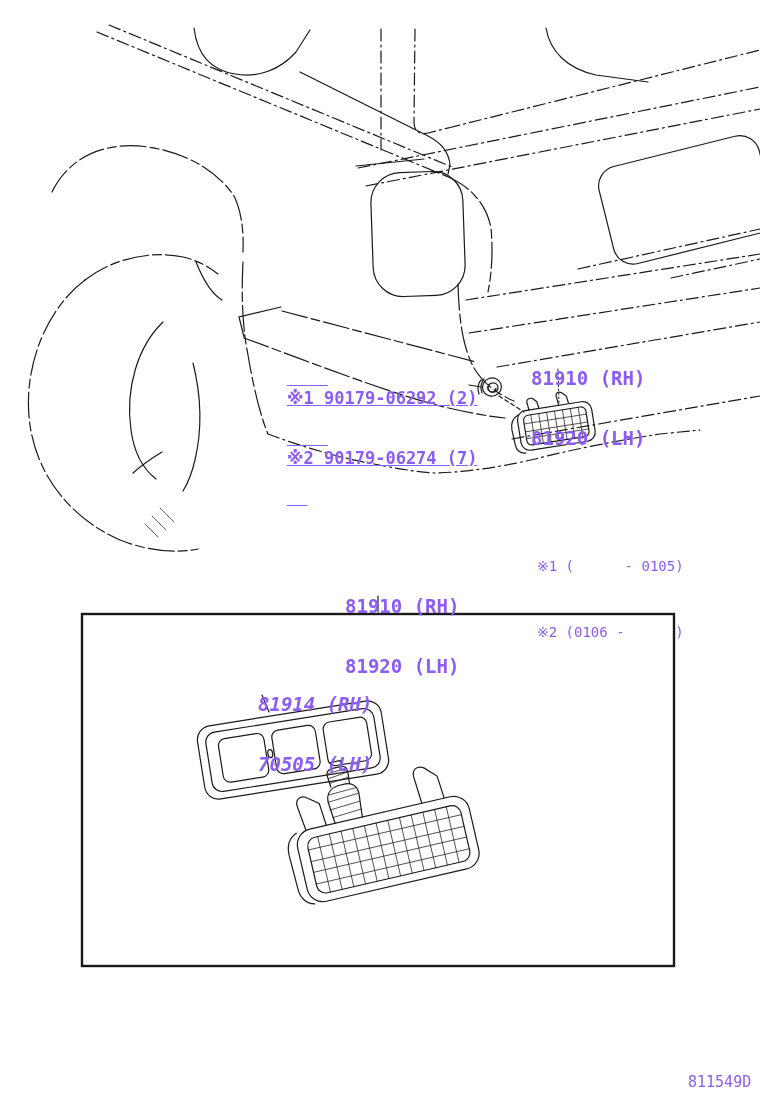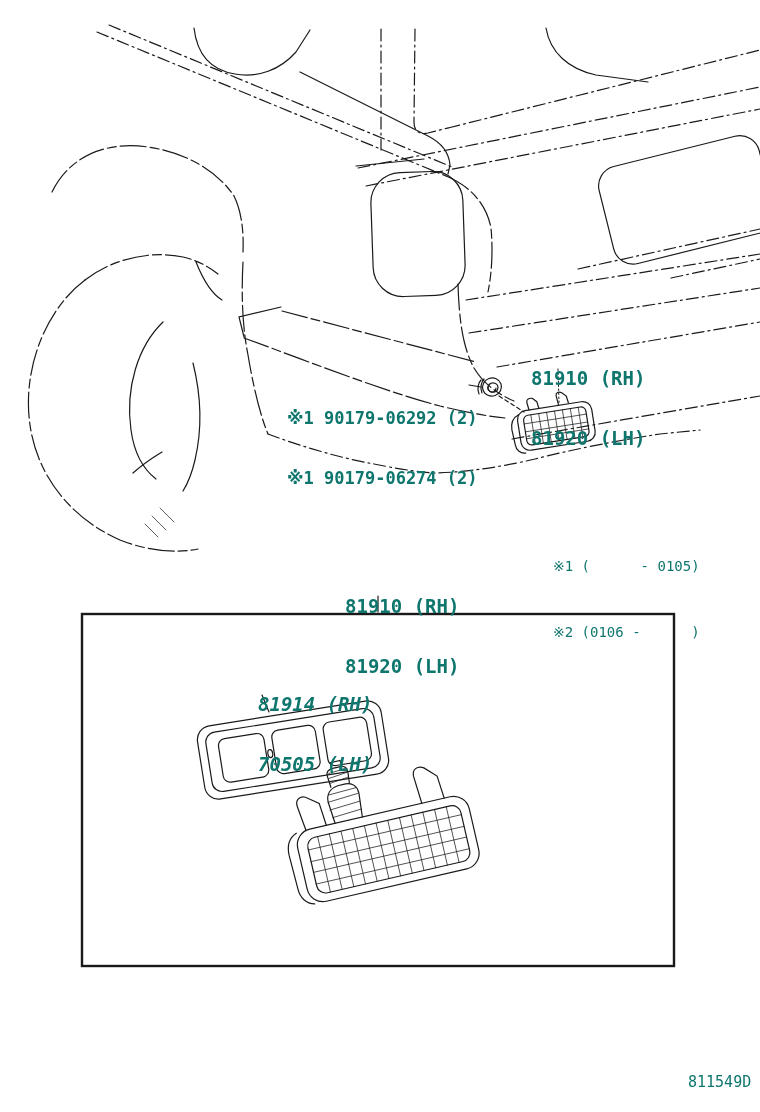--- a/index.html
+++ b/index.html
@@ -5,24 +5,24 @@
   html,body{margin:0;padding:0;background:#fff;}
   #canvas{
     position:relative;width:760px;height:1112px;background:#ffffff;
     font-family:"DejaVu Sans Mono","DejaVu Sans",monospace;color:#1a1a1a;overflow:hidden;
   }
   svg{position:absolute;left:0;top:0;}
   .lineart{stroke:#1a1a1a;fill:none;stroke-width:1.2;stroke-linecap:round;}
   .dd{stroke-dasharray:12 4 2 4;}
   .br{stroke-dasharray:26 4 9 4;}
   .fine{stroke-width:.7;}
-  .lbl{position:absolute;white-space:pre;color:#0f766e;}
+  .lbl{position:absolute;white-space:pre;color:#8b5cf6;}
   .lbl-big{font-weight:bold;font-size:19px;line-height:20px;letter-spacing:0;}
   .lbl-mid{font-weight:bold;font-size:17px;line-height:20px;}
-  .lbl-note{font-weight:normal;font-size:14px;line-height:22px;margin-left:16px;}
+  .lbl-note{font-weight:normal;font-size:14px;line-height:22px;}
   .lbl-code{font-weight:normal;font-size:15px;}
 </style>
 </head>
 <body>
 
 <div id="canvas">
 
   <svg width="760" height="1112" viewBox="0 0 760 1112">
 
     <g class="lineart">
@@ -127,23 +127,23 @@
       <path d="M312,812 L309,788 C308,781 313,777 319,780 L331,789 L333,812"></path>
       <path d="M431,812 L429,784 C429,777 435,774 441,778 L452,789 L454,812"></path>
     </g>
   </svg>
 
   <div class="lbl lbl-big" style="left:531px;top:328px;">
     <div>81910 (RH)</div>
     <div>81920 (LH)</div>
   </div>
 
-  <div class="lbl lbl-mid" style="left:287px;top:368px;">
+  <div class="lbl lbl-mid" style="left:287px;top:348px;text-decoration:underline;">
     <div>※1 90179-06292 (2)</div>
-    <div>※1 90179-06274 (2)</div>
+    <div>※2 90179-06274 (7)</div>
   </div>
 
   <div class="lbl lbl-note" style="left:537px;top:511px;">
     <div>※1 (      - 0105)</div>
     <div>※2 (0106 -      )</div>
   </div>
 
   <div class="lbl lbl-big" style="left:345px;top:556px;">
     <div>81910 (RH)</div>
     <div>81920 (LH)</div>

